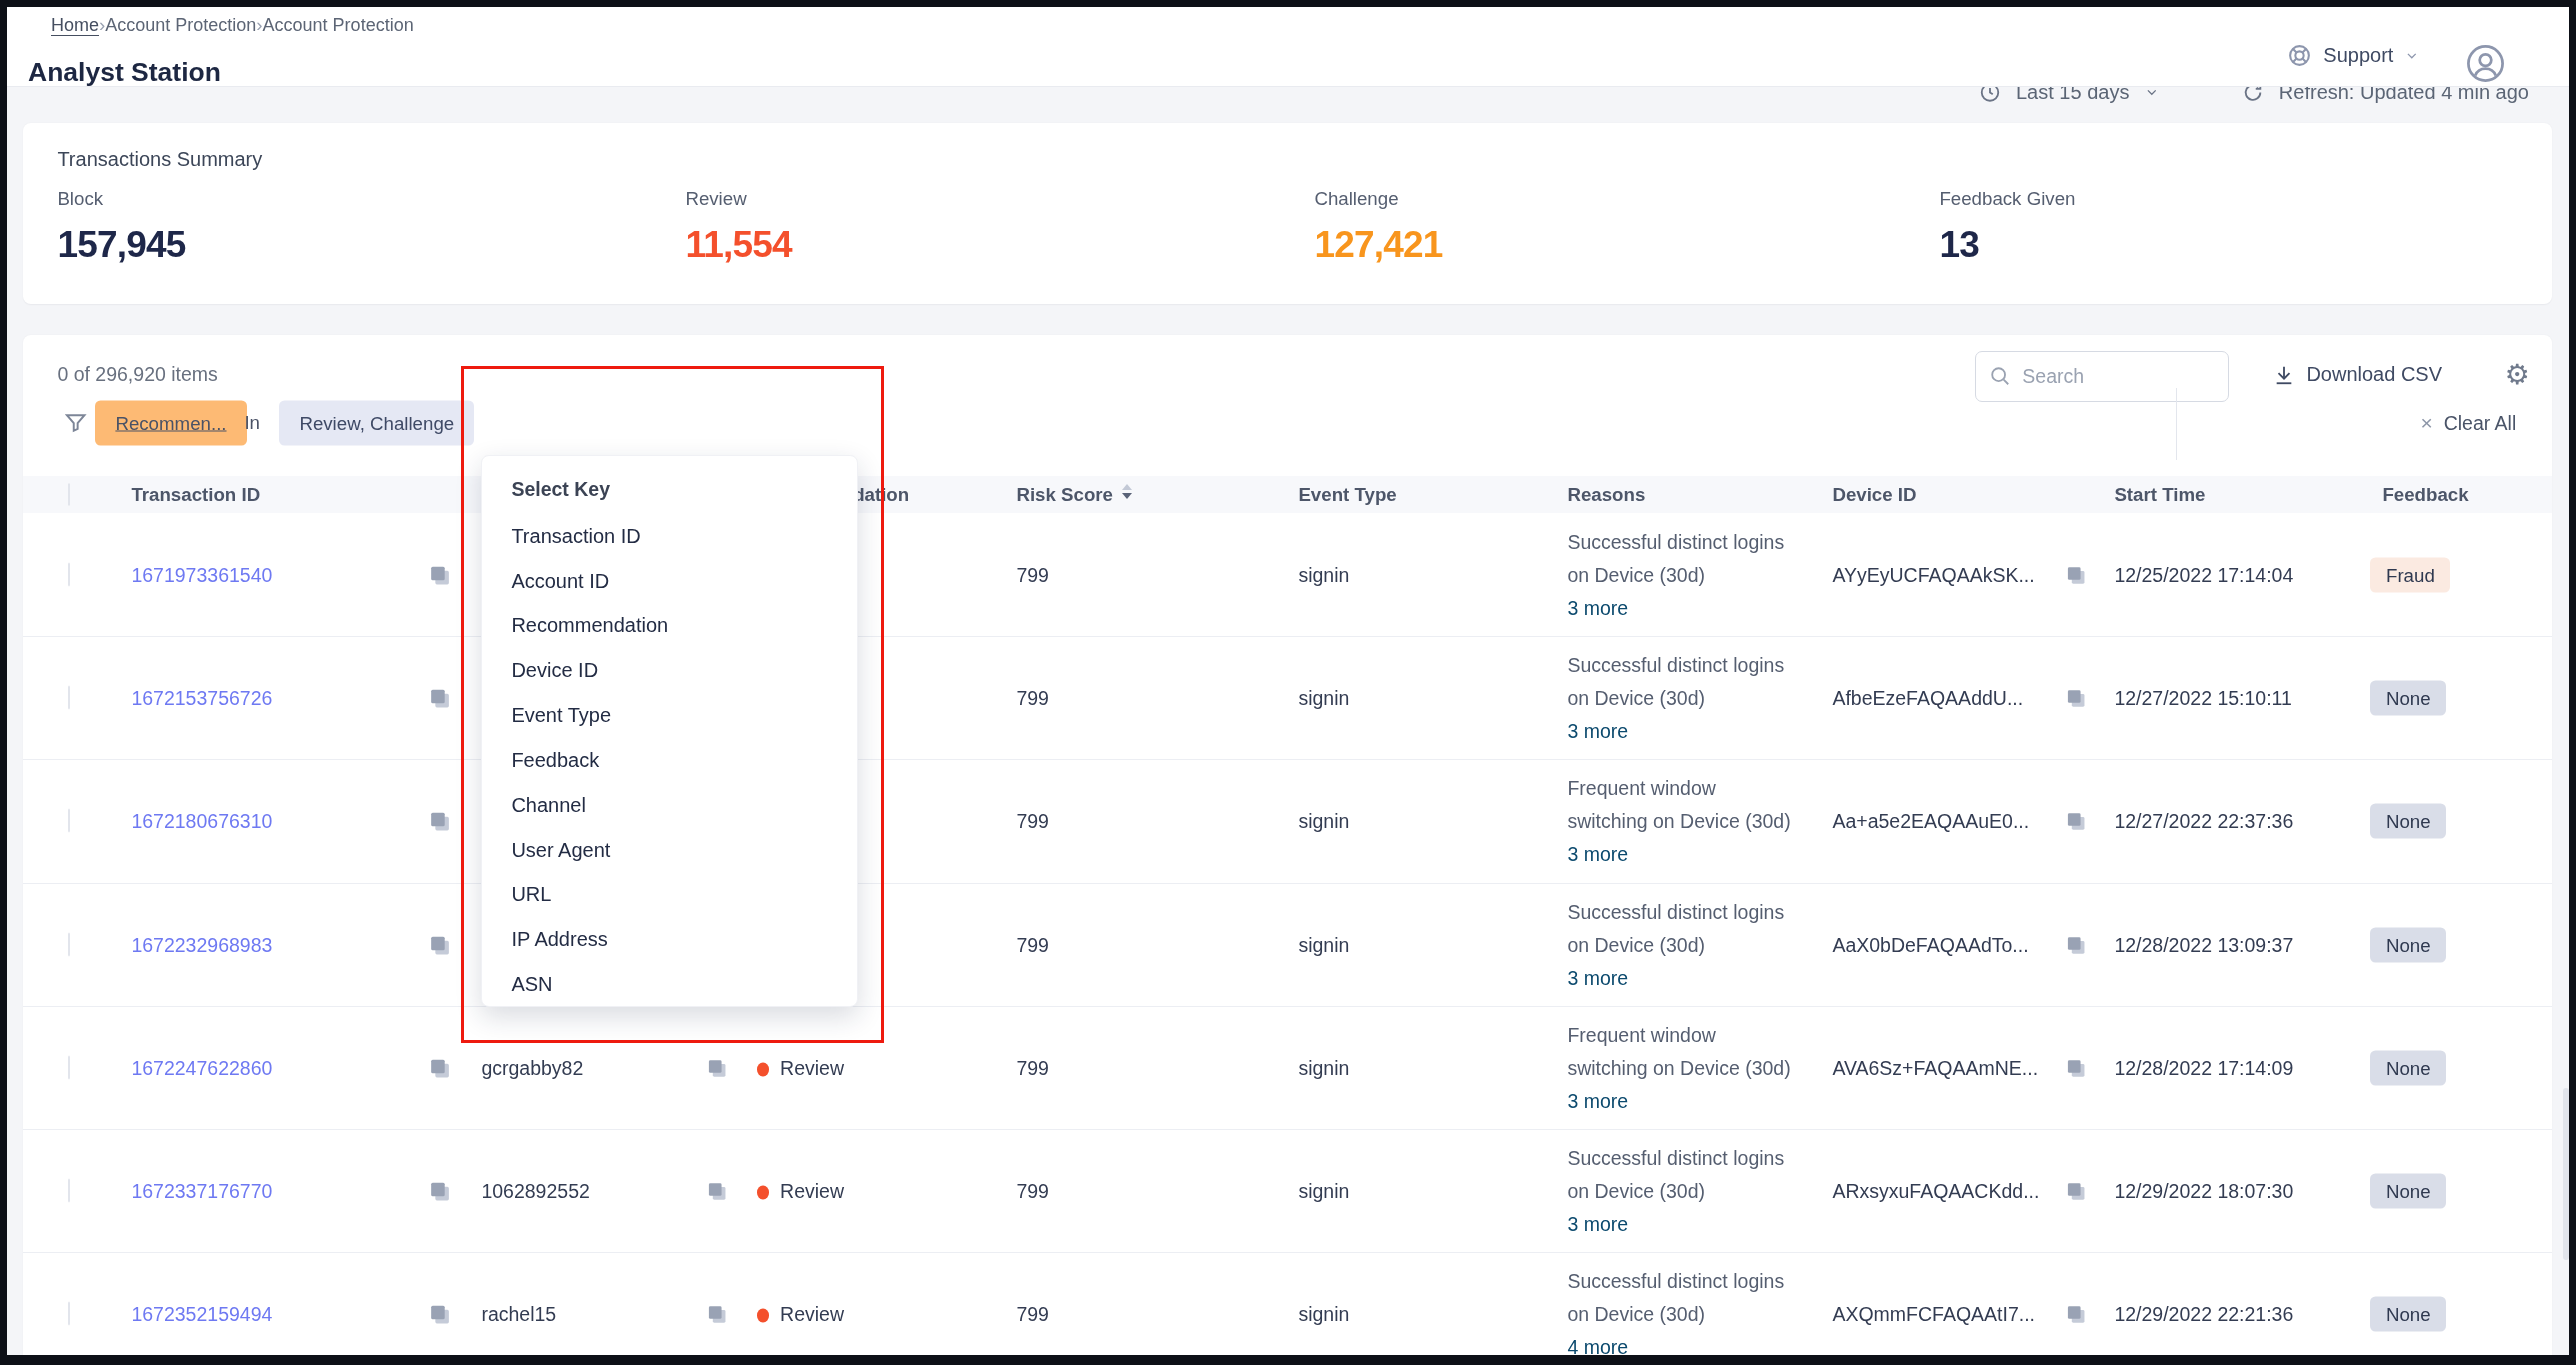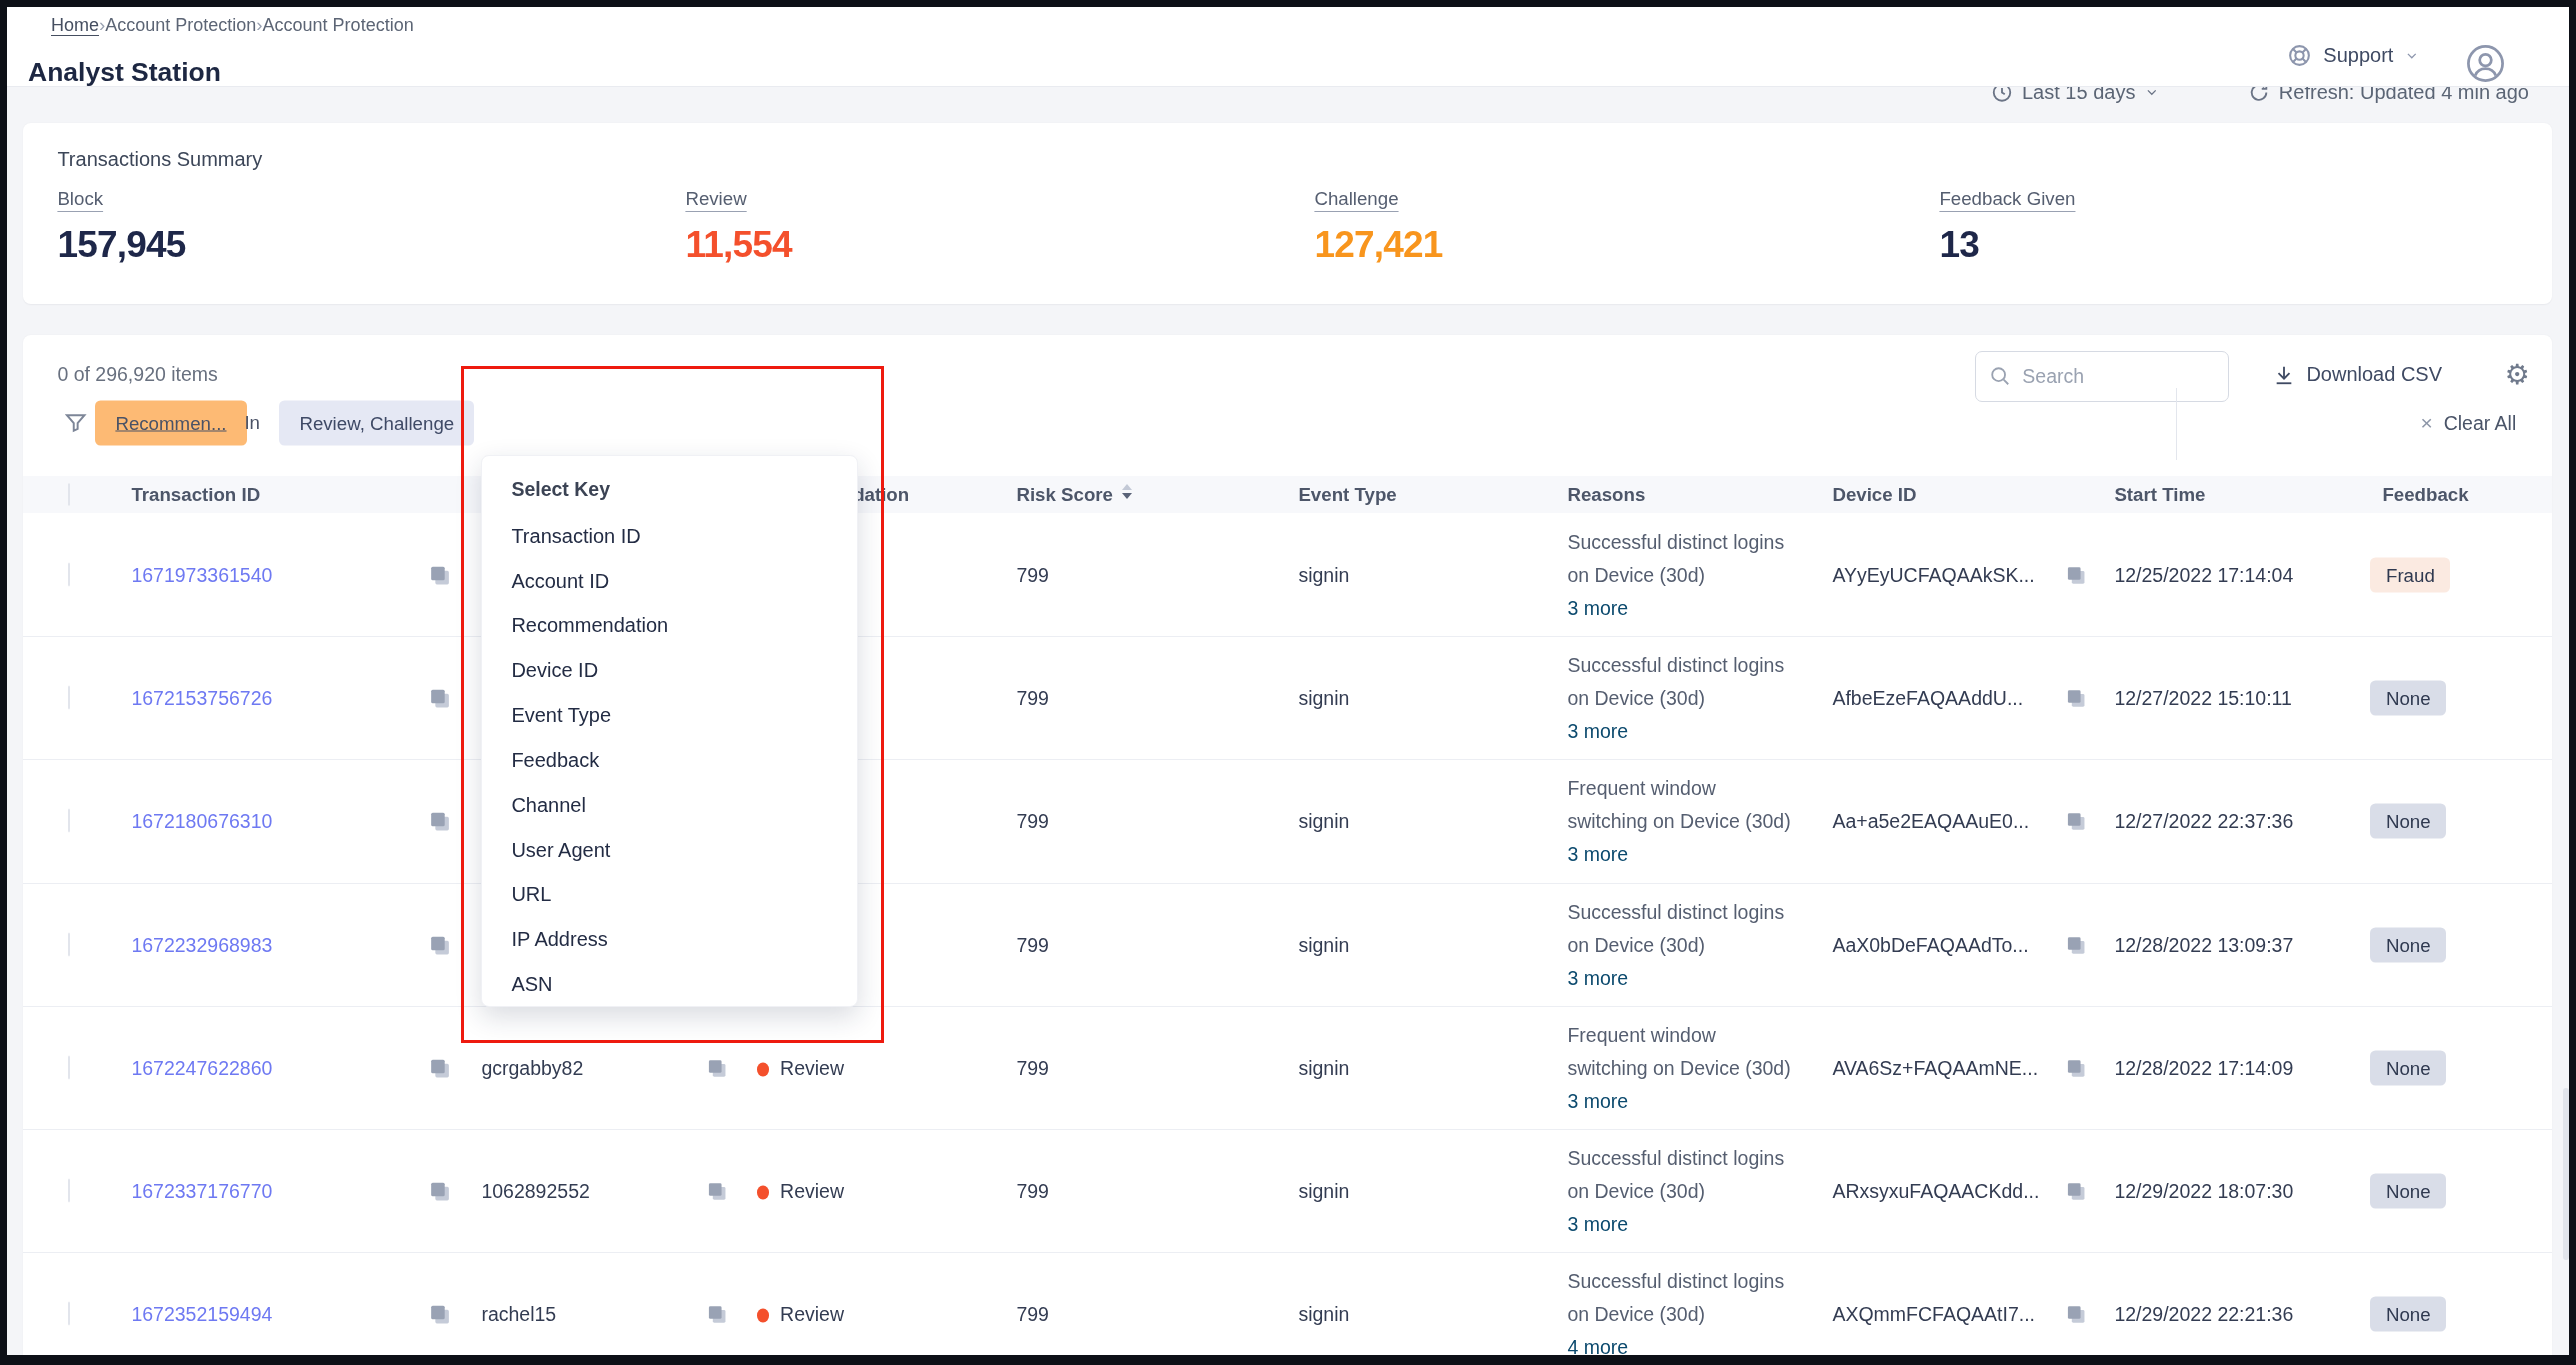--- a/index.html
+++ b/index.html
@@ -14,30 +14,30 @@
   .topbar{position:absolute;left:0;top:0;width:2576px;height:87px;background:#fff;border-bottom:0.8px solid #e9ebf0;z-index:20;}
   .crumbs{position:absolute;left:28px;top:14px;font-size:18px;color:#5c6575;display:flex;align-items:flex-end;margin-left:23px;}
   .crumb-home{color:#454e60;text-decoration:underline;text-underline-offset:3.9px;}
   .crumb-sep{color:#9aa2b2;font-size:18.7px;}
   .page-title{position:absolute;left:28px;top:57px;font-size:26.5px;font-weight:600;color:#1d2742;}
   .support{position:absolute;right:156px;top:43px;display:flex;gap:11px;align-items:center;font-size:20px;color:#3f4a63;}
   .avatar{position:absolute;right:70px;top:43px;}
 
   
   .toolbar{position:absolute;top:92px;height:0;left:0;right:0;z-index:1;font-size:20px;color:#5b6575;}
-  .toolrow{position:absolute;display:flex;align-items:center;gap:9px;transform:translateY(-50%);}
+  .toolrow{position:absolute;display:flex;align-items:center;gap:15px;transform:translateY(-50%);}
 
   
   .card{position:absolute;background:#fff;border-radius:7.8px;box-shadow:0 0.8px 1.6px rgba(16,24,40,.05);}
   .summary-card{left:23.4px;top:123px;width:2529px;height:181px;}
   .table-card{left:23.4px;top:335px;width:2529px;height:1045px;}
 
   .summary-title{position:absolute;left:34px;top:25px;font-size:20px;color:#3c4658;}
   .stat{position:absolute;top:65px;}
-  .stat-label{font-size:18.7px;color:#555e70;text-decoration:underline;text-underline-offset:5.5px;text-decoration-color:#99a1b2;}
+  .stat-label{font-size:18.7px;color:#555e70;text-underline-offset:5.5px;text-decoration-color:#99a1b2;}
   .stat-value{margin-top:14px;font-size:37px;font-weight:700;letter-spacing:-0.8px;}
 
   
   .items-count{position:absolute;left:34px;top:28px;font-size:19.5px;color:#68707f;}
   .searchbox{position:absolute;left:1952px;top:15.6px;width:254px;height:51px;border:1.6px solid #d6dae3;border-radius:7px;background:#fff;display:flex;align-items:center;padding:0 12.5px;gap:9.4px;}
   .searchbox input{border:none;outline:none;font-size:19.5px;color:#38415a;width:179px;font-family:inherit;background:transparent;}
   .searchbox input::placeholder{color:#9aa2b1;}
   .download{position:absolute;left:2250px;top:28px;display:flex;align-items:center;gap:11px;font-size:20px;color:#3f4a63;}
   .gear{position:absolute;left:2481px;top:23.4px;font-size:28px;color:#707a8c;}
   .filter-row{position:absolute;top:88px;height:0;left:0;right:0;font-size:18.7px;color:#4a5266;}

